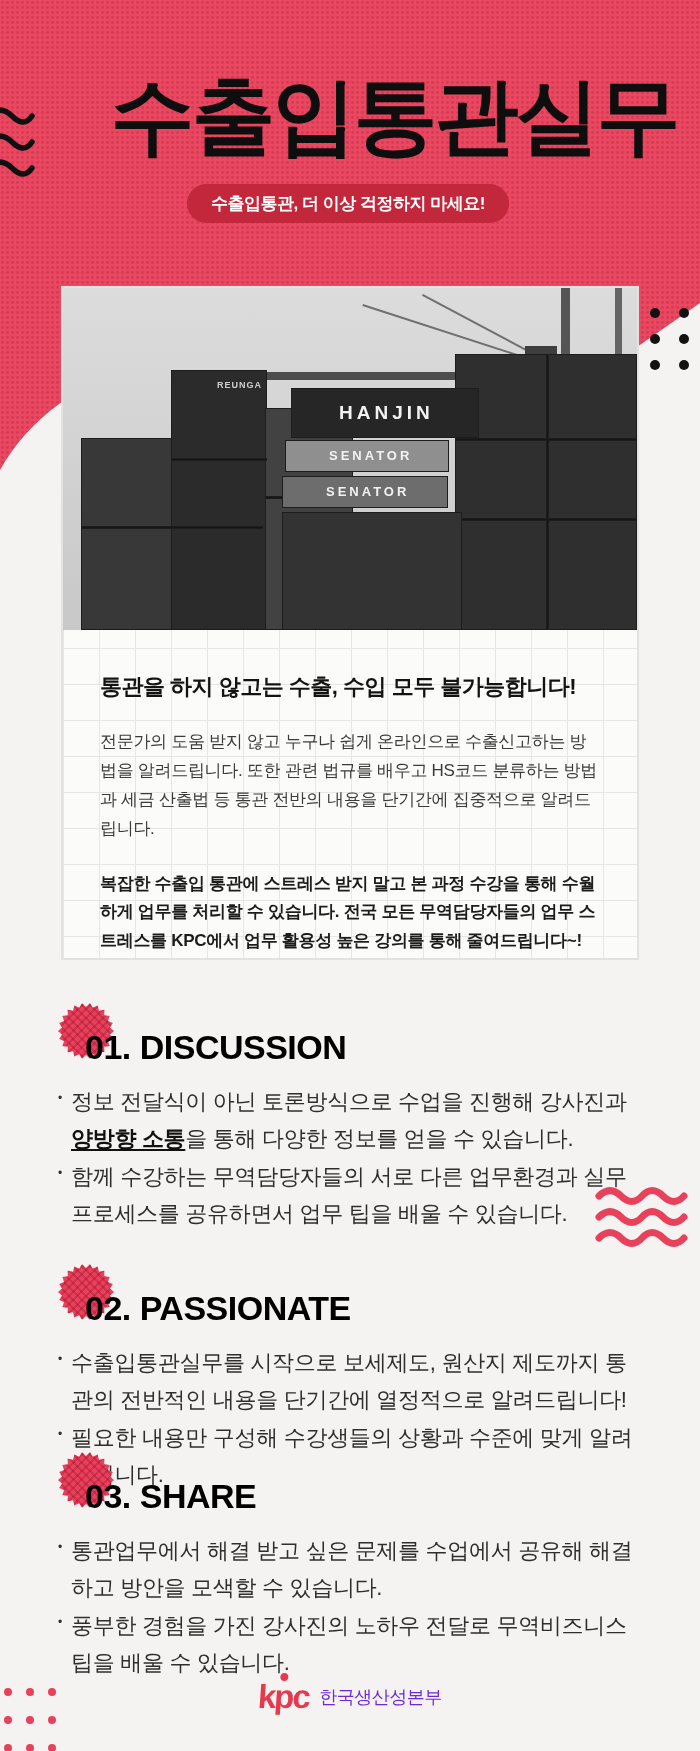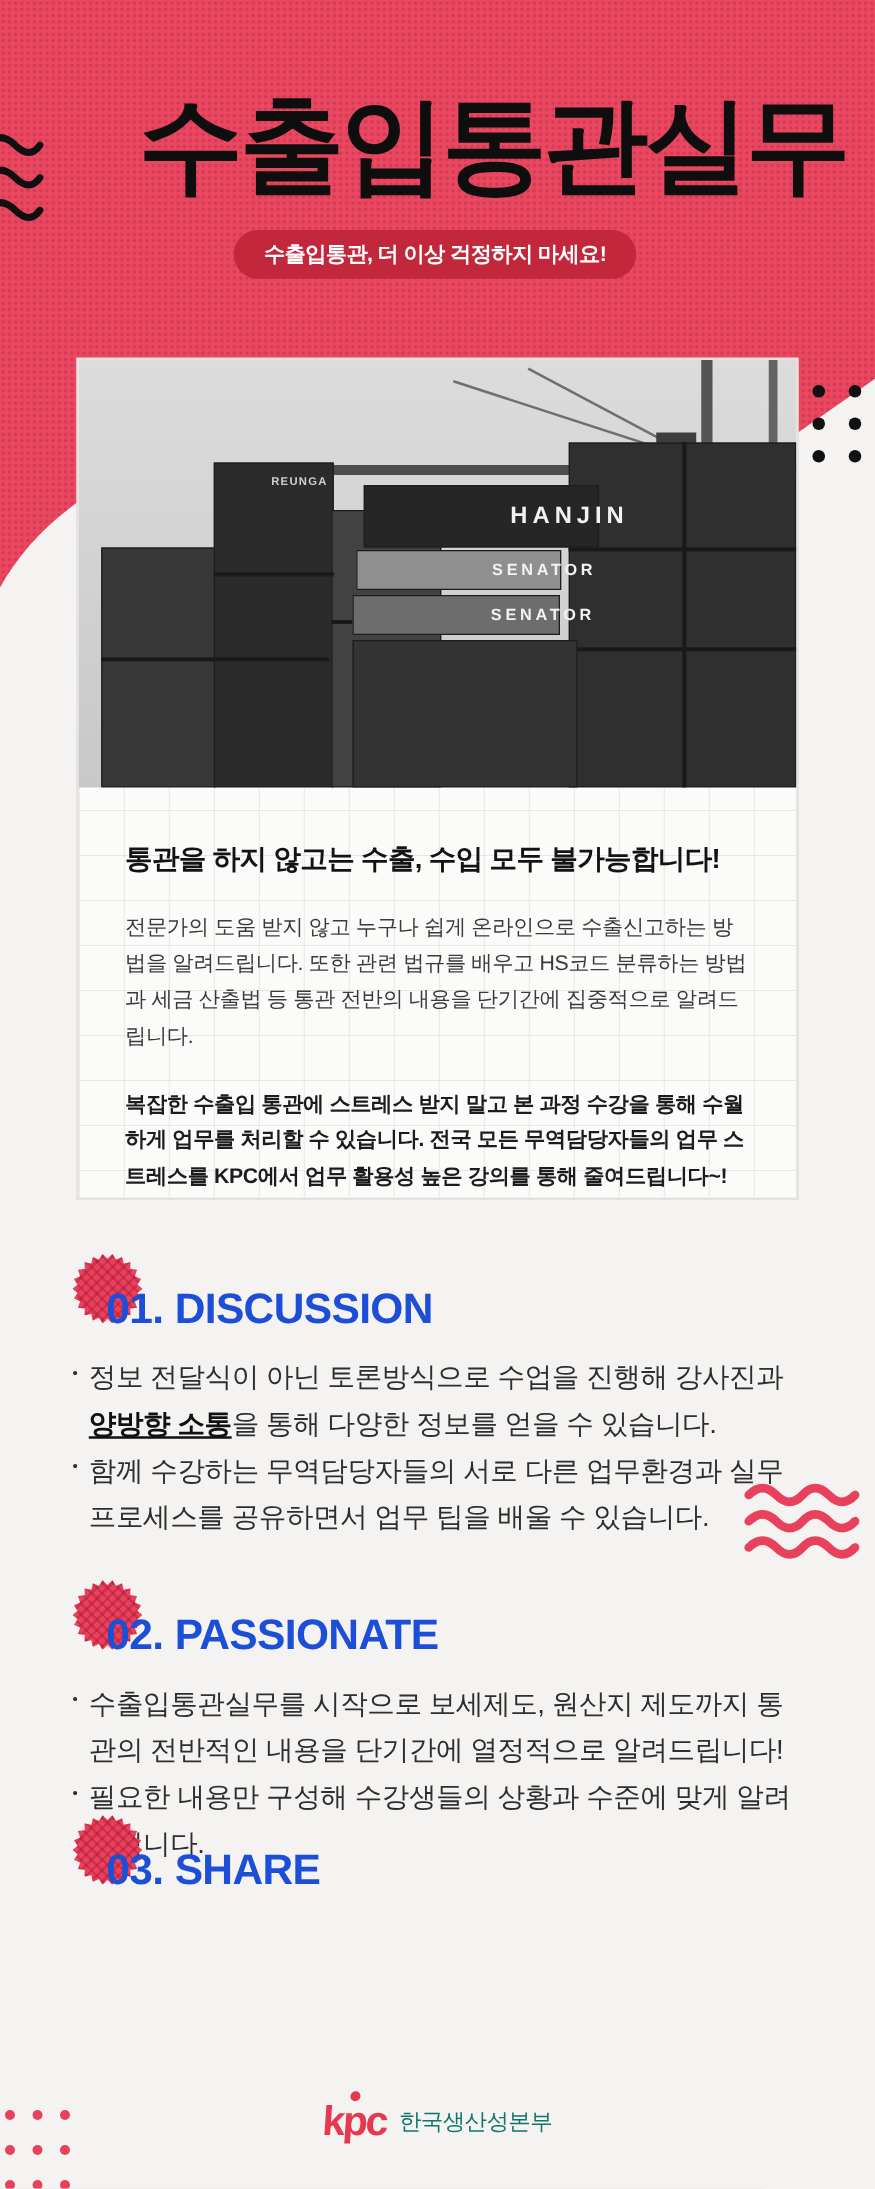--- a/index.html
+++ b/index.html
@@ -20,52 +20,52 @@
 
   
   .card{position:absolute;left:63px;top:288px;width:574px;height:670px;background:#fbfbfa;
         background-image:linear-gradient(#e7e6e4 1px,transparent 1px),
                          linear-gradient(90deg,#e7e6e4 1px,transparent 1px);
         background-size:36px 36px;box-shadow:0 0 0 2px #e3e2e0;}
   .photo{position:absolute;top:0;left:0;width:574px;height:342px;overflow:hidden;
          background:linear-gradient(#dcdcdc,#c8c8c8);}
   .corr{background-image:repeating-linear-gradient(90deg,rgba(255,255,255,.09) 0 3px,rgba(0,0,0,.12) 3px 7px);}
   .cont{position:absolute;border:1px solid #1d1d1d;box-sizing:border-box;}
-  .photo .lbl{position:absolute;color:#f2f2f2;font-weight:700;text-align:right;padding-left:36px;}
+  .photo .lbl{position:absolute;color:#f2f2f2;font-weight:700;text-align:left;padding-left:36px;}
   .crane-bar{position:absolute;background:#555;}
   .cable{position:absolute;height:2px;background:#6f6f6f;transform-origin:left top;}
   .card-text{position:absolute;top:342px;left:0;width:574px;padding:42px 37px 0;box-sizing:border-box;}
   .card-heading{font-size:22px;font-weight:800;color:#131313;letter-spacing:-0.5px;margin:0 0 26px;}
   .card-para{font-size:17px;line-height:1.7;color:#3a3a3a;margin:0;letter-spacing:-0.3px;}
   .card-para.bold{font-weight:700;color:#1c1c1c;margin-top:26px;}
 
   
   .section{position:absolute;left:58px;width:588px;}
   .sec-head{position:relative;padding:27px 0 0 27px;}
   .starburst{position:absolute;left:0;top:0;width:56px;height:56px;background:#E8415C;
              background-image:repeating-linear-gradient(45deg,rgba(140,0,30,.25) 0 2px,transparent 2px 6px),
                               repeating-linear-gradient(-45deg,rgba(140,0,30,.25) 0 2px,transparent 2px 6px);}
-  .sec-title{position:relative;margin:0;font-size:34px;font-weight:800;color:#1d4ed8;
+  .sec-title{position:relative;margin:0;font-size:34px;font-weight:800;color:#000000;
              letter-spacing:-0.5px;line-height:1;}
   .bullets{margin:20px 0 0;padding:0;list-style:none;}
   .bullets li{position:relative;padding-left:13px;font-size:22px;line-height:1.66;
               color:#2e2e2e;letter-spacing:-0.3px;margin-bottom:2px;}
   .bullets li::before{content:"\2022";position:absolute;left:0;top:0;font-size:12px;line-height:29px;color:#2e2e2e;}
   .hl{font-weight:800;text-decoration:underline;text-underline-offset:3px;color:#111;}
 
   .waves-right{position:absolute;top:1186px;left:594px;}
 
   
   .footer{position:absolute;top:1680px;left:0;width:700px;display:flex;align-items:center;
           justify-content:center;gap:10px;}
   .kpc-logo{position:relative;font-size:33px;font-weight:900;color:#E63950;
             letter-spacing:-2px;line-height:1;transform:skewX(-4deg);}
   .kpc-logo::after{content:"";position:absolute;top:-7px;left:50%;transform:translateX(-50%);
                    width:8px;height:8px;border-radius:50%;background:#E63950;}
-  .footer-org{font-size:18px;color:#0f766e;letter-spacing:-0.5px;}
+  .footer-org{font-size:18px;color:#6d28d9;letter-spacing:-0.5px;}
   .dots-red{position:absolute;top:1688px;left:4px;display:grid;
             grid-template-columns:repeat(3,8px);gap:20px 14px;}
   .dots-red i{width:8px;height:8px;border-radius:50%;background:#E8415C;}
 </style>
 </head>
 <body>
 
 <div class="page">
 
   <svg class="hero-blob" width="700" height="520" viewBox="0 0 700 520">
@@ -169,20 +169,24 @@
       <li>수출입통관실무를 시작으로 보세제도, 원산지 제도까지 통관의 전반적인 내용을 단기간에 열정적으로 알려드립니다!</li>
       <li>필요한 내용만 구성해 수강생들의 상황과 수준에 맞게 알려드립니다.</li>
     </ul>
   </div>
 
   <div class="section" style="top:1452px;">
     <div class="sec-head">
       <span class="starburst" style="clip-path: polygon(100% 50%, 92.6% 56.1%, 98% 64.1%, 89.1% 67.9%, 92.1% 77%, 82.5% 78.2%, 82.7% 87.8%, 73.2% 86.2%, 70.8% 95.5%, 62.1% 91.3%, 57.1% 99.5%, 50% 93%, 42.9% 99.5%, 37.9% 91.3%, 29.2% 95.5%, 26.8% 86.2%, 17.3% 87.8%, 17.5% 78.2%, 7.9% 77%, 10.9% 67.9%, 2% 64.1%, 7.4% 56.1%, 0% 50%, 7.4% 43.9%, 2% 35.9%, 10.9% 32.1%, 7.9% 23%, 17.5% 21.8%, 17.3% 12.2%, 26.8% 13.8%, 29.2% 4.5%, 37.9% 8.7%, 42.9% 0.5%, 50% 7%, 57.1% 0.5%, 62.1% 8.7%, 70.8% 4.5%, 73.2% 13.8%, 82.7% 12.2%, 82.5% 21.8%, 92.1% 23%, 89.1% 32.1%, 98% 35.9%, 92.6% 43.9%);"></span>
       <h2 class="sec-title">03. SHARE</h2>
     </div>
+    <ul class="bullets">
+      <li>통관업무에서 해결 받고 싶은 문제를 수업에서 공유해 해결하고 방안을 모색할 수 있습니다.</li>
+      <li>풍부한 경험을 가진 강사진의 노하우 전달로 무역비즈니스 팁을 배울 수 있습니다.</li>
+    </ul>
   </div>
 
   <div class="footer">
     <span class="kpc-logo">kpc</span>
     <span class="footer-org">한국생산성본부</span>
   </div>
 
   <div class="dots-red">
     <i></i>
       <i></i>

